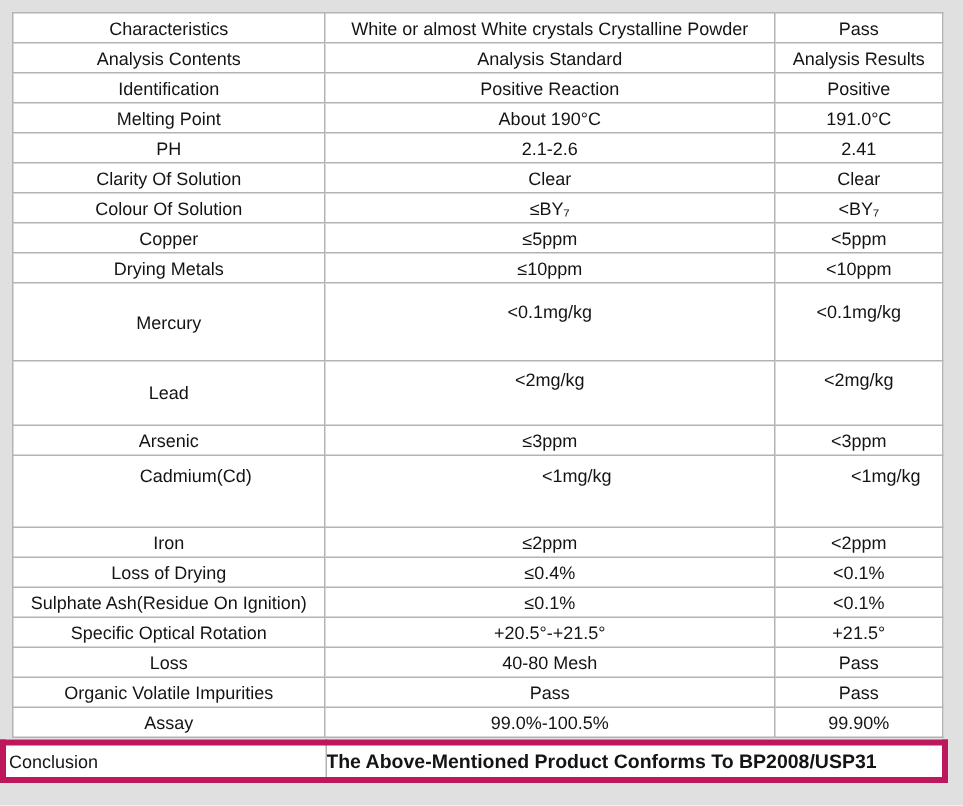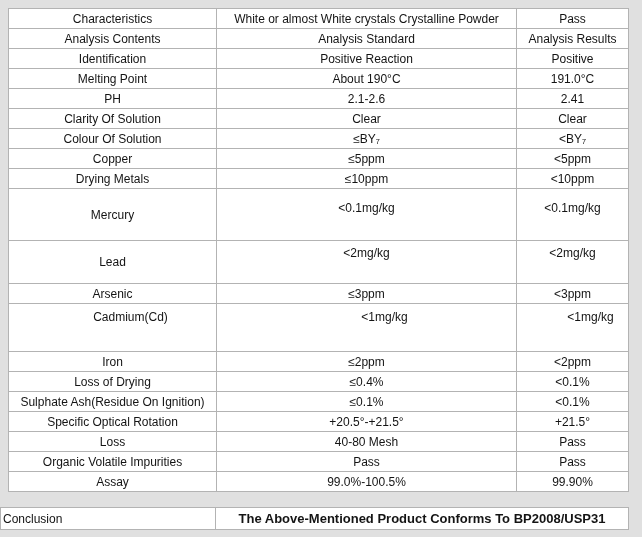--- a/index.html
+++ b/index.html
@@ -30,40 +30,39 @@
   .main td.std{white-space:normal;}
   
   tr.rh-mercury td{height:39px;}
   tr.rh-mercury td.v{vertical-align:top;padding-top:12px;}
   tr.rh-lead td{height:37px;}
   tr.rh-lead td.v{vertical-align:top;padding-top:5px;}
   tr.rh-cadmium td{height:41px;vertical-align:top;padding-top:6px;padding-left:38px;}
   .conclusion{
     width:628px;
     table-layout:fixed;
-    border:1px solid #be185d;
-    margin-top:15px;
+    border:4px solid #be185d;
+    margin-top:1px;
   }
   .conclusion td{
     border:1px solid #b3b3b3;
     height:21px;
     vertical-align:middle;
     padding:0;
     overflow:hidden;
     white-space:nowrap;
   }
   .conclusion .concl-label{
     font-size:12px;
     text-align:left;
     padding-left:2px;
   }
   .conclusion .concl-text{
     font-size:13px;
     font-weight:bold;
-    text-align:center;
   }
 </style>
 </head>
 <body>
 
 <div class="stage">
 
   <table class="main">
     <colgroup>
       <col style="width:208px">

